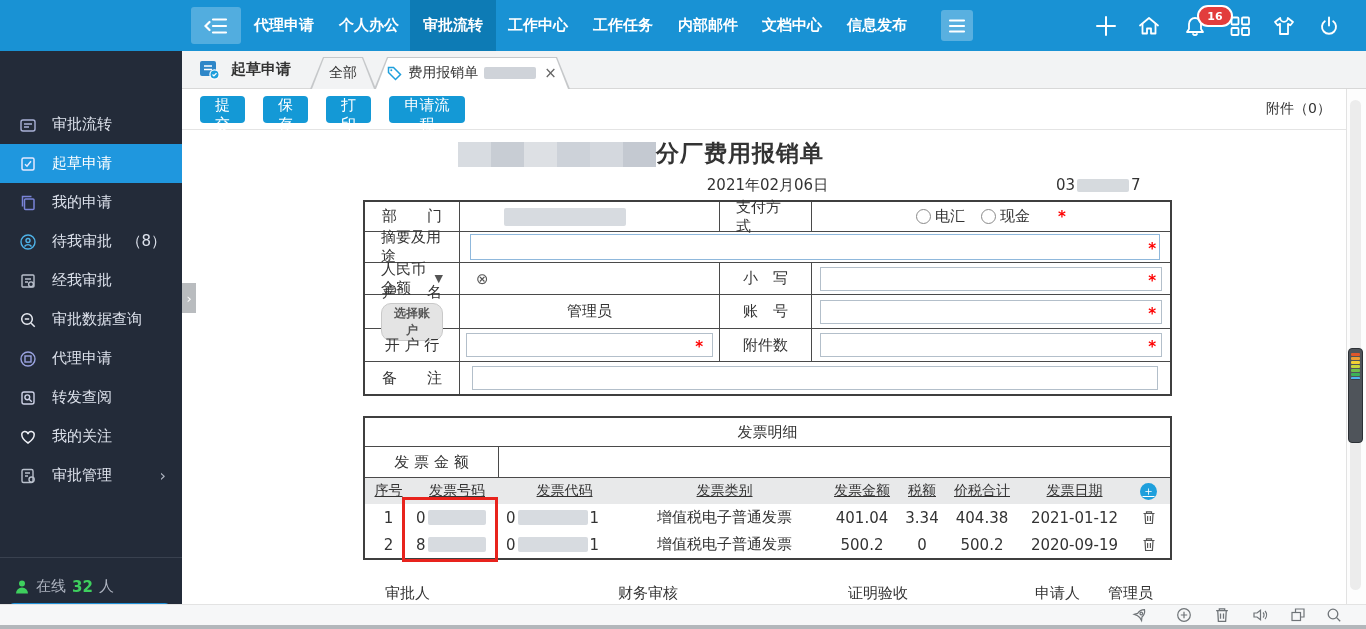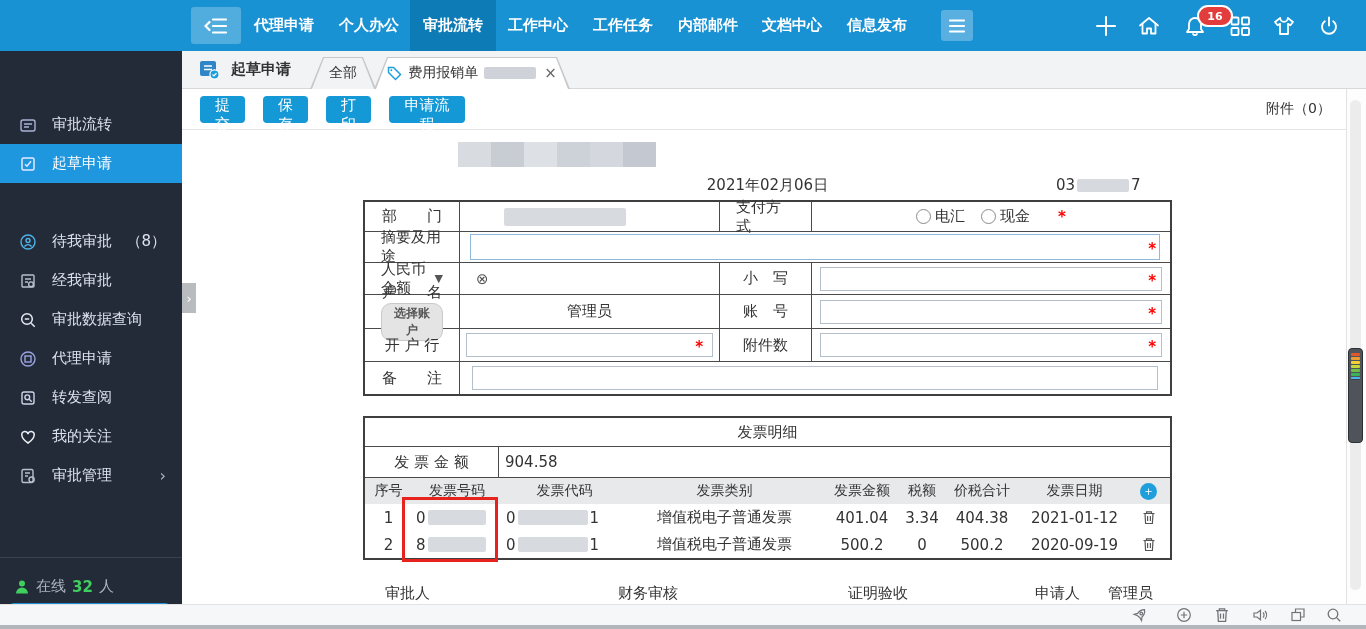--- a/index.html
+++ b/index.html
@@ -86,21 +86,21 @@
   .dd-arrow{font-size:11px;color:#555;margin-left:3px;}
   .ocross{color:#555;font-size:15px;}
 
   .inv-table{position:absolute;left:363px;top:416px;width:809px;border:2px solid #3f3f3f;box-sizing:border-box;background:#fff;}
   .inv-title{height:28px;border-bottom:1px solid #4a4a4a;display:flex;align-items:center;justify-content:center;font-size:15px;}
   .inv-amt{height:30px;border-bottom:1px solid #4a4a4a;display:flex;}
   .inv-amt-label{width:134px;border-right:1px solid #4a4a4a;display:flex;align-items:center;justify-content:center;font-size:15px;box-sizing:border-box;}
   .inv-amt-value{flex:1;display:flex;align-items:center;padding-left:6px;font-size:15px;}
   .inv-grid{display:grid;grid-template-columns:47px 90px 125px 195px 80px 40px 80px 105px 1fr;align-items:center;}
   .inv-head{height:26px;background:#e8e9ea;font-size:14px;color:#333;}
-  .inv-head span{text-align:center;}
+  .inv-head span{text-align:center;text-decoration:underline;}
   .inv-row{height:27px;font-size:15px;color:#333;}
   .inv-row span{text-align:center;}
   .cell-left{display:flex;align-items:center;gap:2px;padding-left:4px;}
   .cell-blur{display:inline-block;width:58px;height:15px;background:#d7dbe0;border-radius:2px;}
   .cell-blur.w70{width:70px;}
   .add-circle{width:17px;height:17px;border-radius:50%;background:#1e9fdc;color:#fff;display:flex;align-items:center;
     justify-content:center;font-size:12px;margin:0 auto;cursor:pointer;line-height:1;}
   .trash-btn{display:flex;justify-content:center;cursor:pointer;}
   .red-box{position:absolute;left:402px;top:497px;width:96px;height:65px;border:3px solid #e8231d;box-sizing:border-box;z-index:4;}
   .sig{position:absolute;top:584px;font-size:15px;color:#333;}
@@ -196,20 +196,29 @@
     </div>
     <div class="side-item active" style="top:93px;">
       <span class="sicon">
           <svg width="18" height="18" viewBox="0 0 18 18" fill="none" stroke="#e4e9ff" stroke-width="1.5">
             <rect x="3" y="3" width="12" height="12" rx="1.5"></rect>
             <path d="M6 9.2l2 2 4-5"></path>
           </svg>
         </span>
       <span>起草申请</span>
     </div>
+    <div class="side-item" style="top:132px;">
+      <span class="sicon">
+          <svg width="18" height="18" viewBox="0 0 18 18" fill="none" stroke="#7a84d8" stroke-width="1.5">
+            <rect x="5.5" y="5" width="9.5" height="10.5" rx="1"></rect>
+            <path d="M3.5 12.5V2.5h9"></path>
+          </svg>
+        </span>
+      <span>我的申请</span>
+    </div>
     <div class="side-item" style="top:171px;">
       <span class="sicon">
           <svg width="18" height="18" viewBox="0 0 18 18" fill="none" stroke="#4fb3e8" stroke-width="1.4">
             <circle cx="9" cy="9" r="7"></circle>
             <circle cx="9" cy="7.5" r="2"></circle>
             <path d="M5.5 13.5a4.2 4.2 0 0 1 7 0"></path>
           </svg>
         </span>
       <span>待我审批</span>
       <span class="count">（8）</span>
@@ -342,20 +351,21 @@
   </div>
 
   <div class="title-blur">
     <i style="background:#d8dce1;"></i>
       <i style="background:#c8cdd4;"></i>
       <i style="background:#dde0e4;"></i>
     <i style="background:#cdd2d9;"></i>
       <i style="background:#d4d8de;"></i>
       <i style="background:#c4c9d1;"></i>
   </div>
+  <div class="form-title">分厂费用报销单</div>
   <div class="form-date">2021年02月06日</div>
   <div class="doc-no">
     <span>03</span>
     <span class="doc-blur"></span>
     <span>7</span>
   </div>
 
   <div class="main-table">
 
     <div class="mcell">
@@ -435,21 +445,20 @@
       </div>
     <div class="mcell no-r no-b" style="grid-column:2/5;padding:0 12px;">
       <input class="cinput" style="">
     </div>
   </div>
 
   <div class="inv-table">
     <div class="inv-title">发票明细</div>
     <div class="inv-amt">
       <div class="inv-amt-label">发 票 金 额</div>
-      <div class="inv-amt-value">904.58</div>
     </div>
     <div class="inv-grid inv-head">
       <span>序号</span>
       <span>发票号码</span>
       <span>发票代码</span>
       <span>发票类别</span>
       <span>发票金额</span>
       <span>税额</span>
       <span>价税合计</span>
       <span>发票日期</span>

